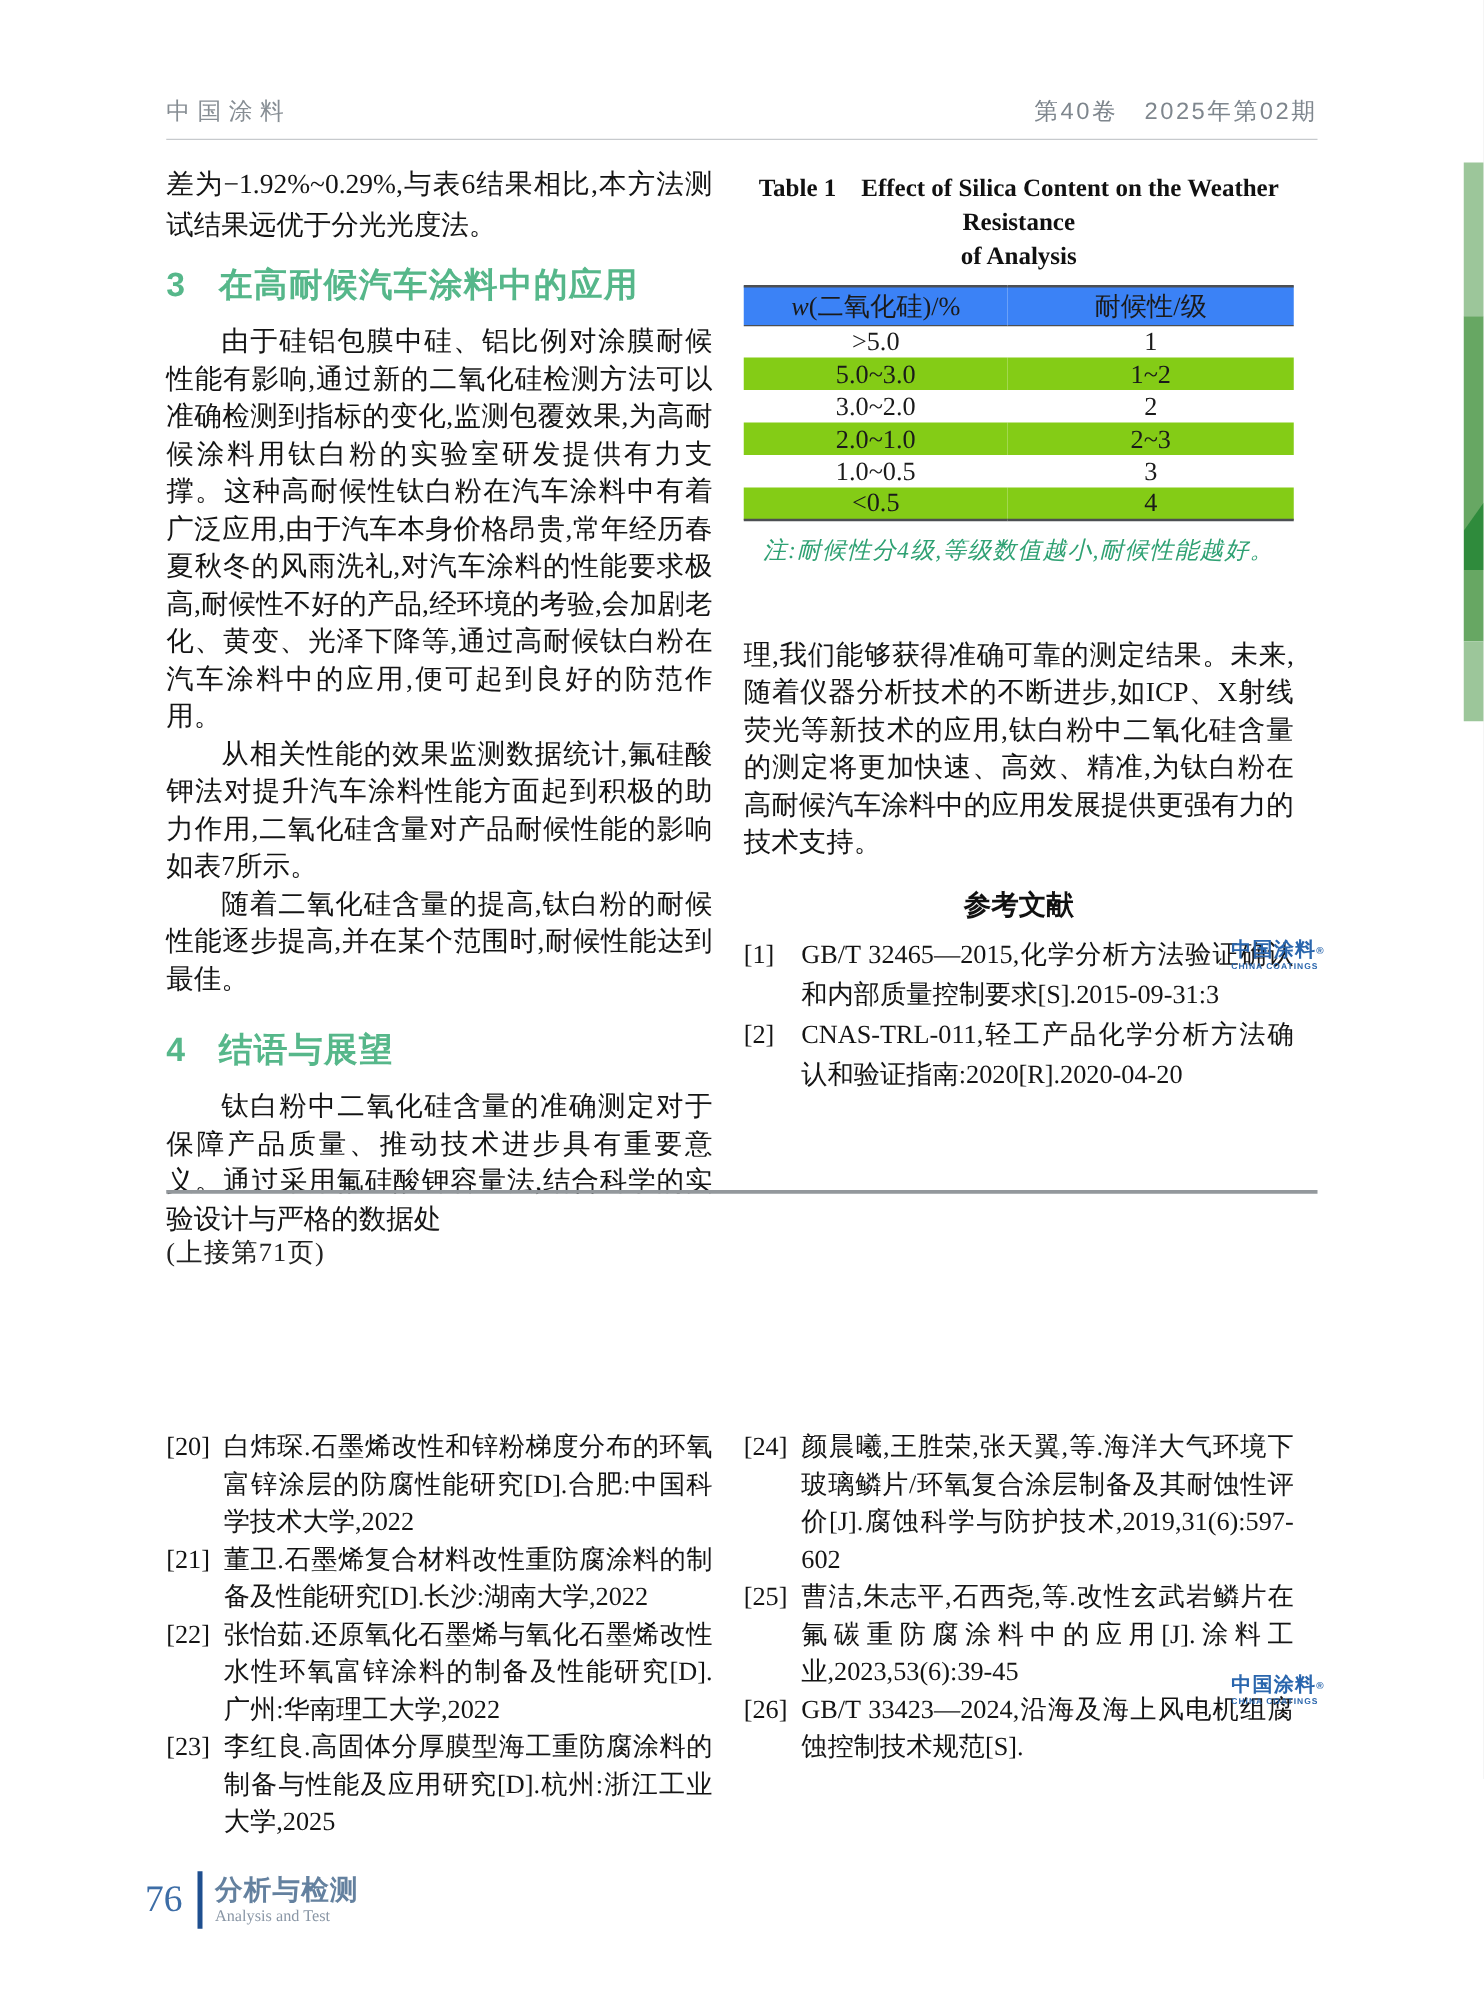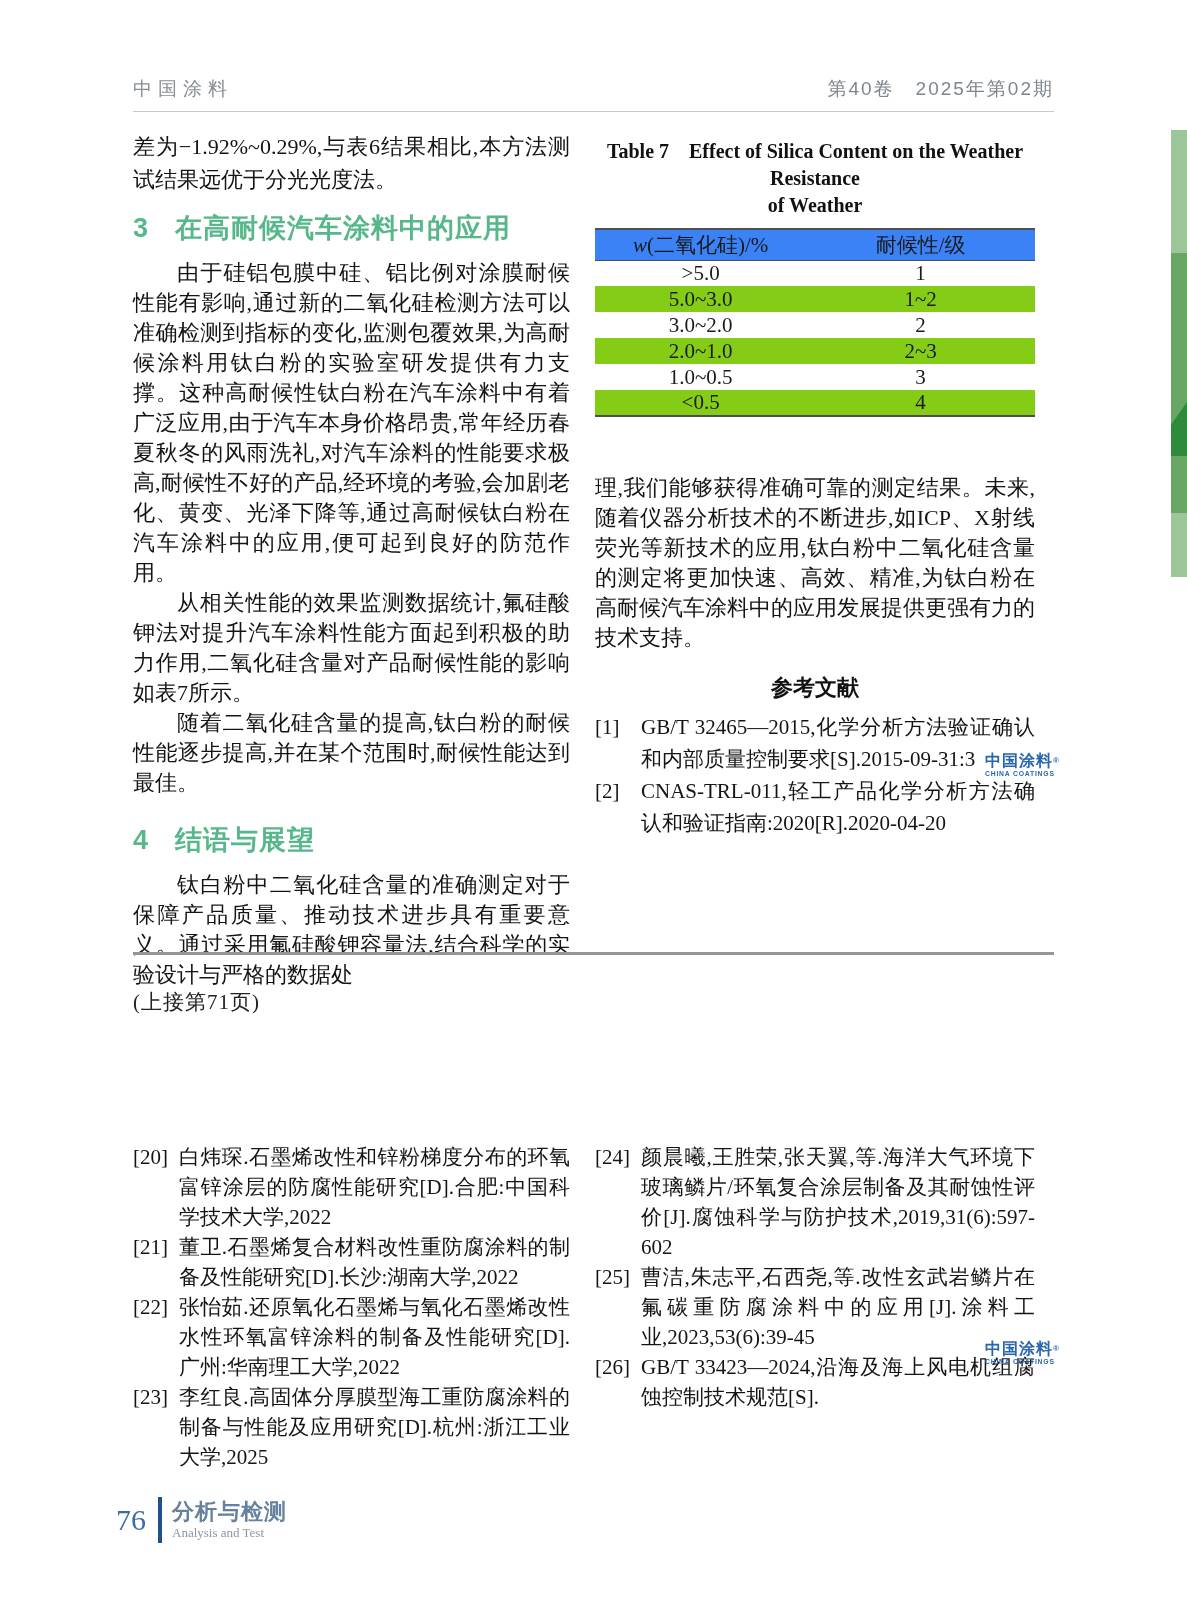--- a/index.html
+++ b/index.html
@@ -152,22 +152,22 @@
 
     <div class="sec-heading" style="margin-top:24px;">
       <span class="sec-num">4</span>
       <span>结语与展望</span>
     </div>
     <p class="body-p indent">钛白粉中二氧化硅含量的准确测定对于保障产品质量、推动技术进步具有重要意义。通过采用氟硅酸钾容量法,结合科学的实验设计与严格的数据处</p>
   </div>
 
   <div class="col col-right">
     <div class="cap-en">
-      <div>Table 7　Effect of Silica Content on the Weather Resistance</div>
-      <div>of Weather</div>
+      <div>Table 1　Effect of Silica Content on the Weather Resistance</div>
+      <div>of Analysis</div>
     </div>
 
     <table class="t7">
       <thead>
         <tr>
           <th style="width:48%;"><span class="w-italic">w</span><span>(二氧化硅)/%</span></th>
           <th>耐候性/级</th>
         </tr>
       </thead>
       <tbody>
@@ -190,20 +190,21 @@
         <tr>
           <td>1.0~0.5</td>
           <td>3</td>
         </tr>
         <tr class="striped">
           <td>&lt;0.5</td>
           <td>4</td>
         </tr>
       </tbody>
     </table>
+    <div class="t7-note">注:耐候性分4级,等级数值越小,耐候性能越好。</div>
 
     <p class="body-p cont-p">理,我们能够获得准确可靠的测定结果。未来,随着仪器分析技术的不断进步,如ICP、X射线荧光等新技术的应用,钛白粉中二氧化硅含量的测定将更加快速、高效、精准,为钛白粉在高耐候汽车涂料中的应用发展提供更强有力的技术支持。</p>
 
     <div class="refs-title">参考文献</div>
     <div class="ref-item">
       <span class="ref-num">[1]</span>
       <span>GB/T 32465—2015,化学分析方法验证确认和内部质量控制要求[S].2015-09-31:3</span>
     </div>
     <div class="ref-item">
       <span class="ref-num">[2]</span>

